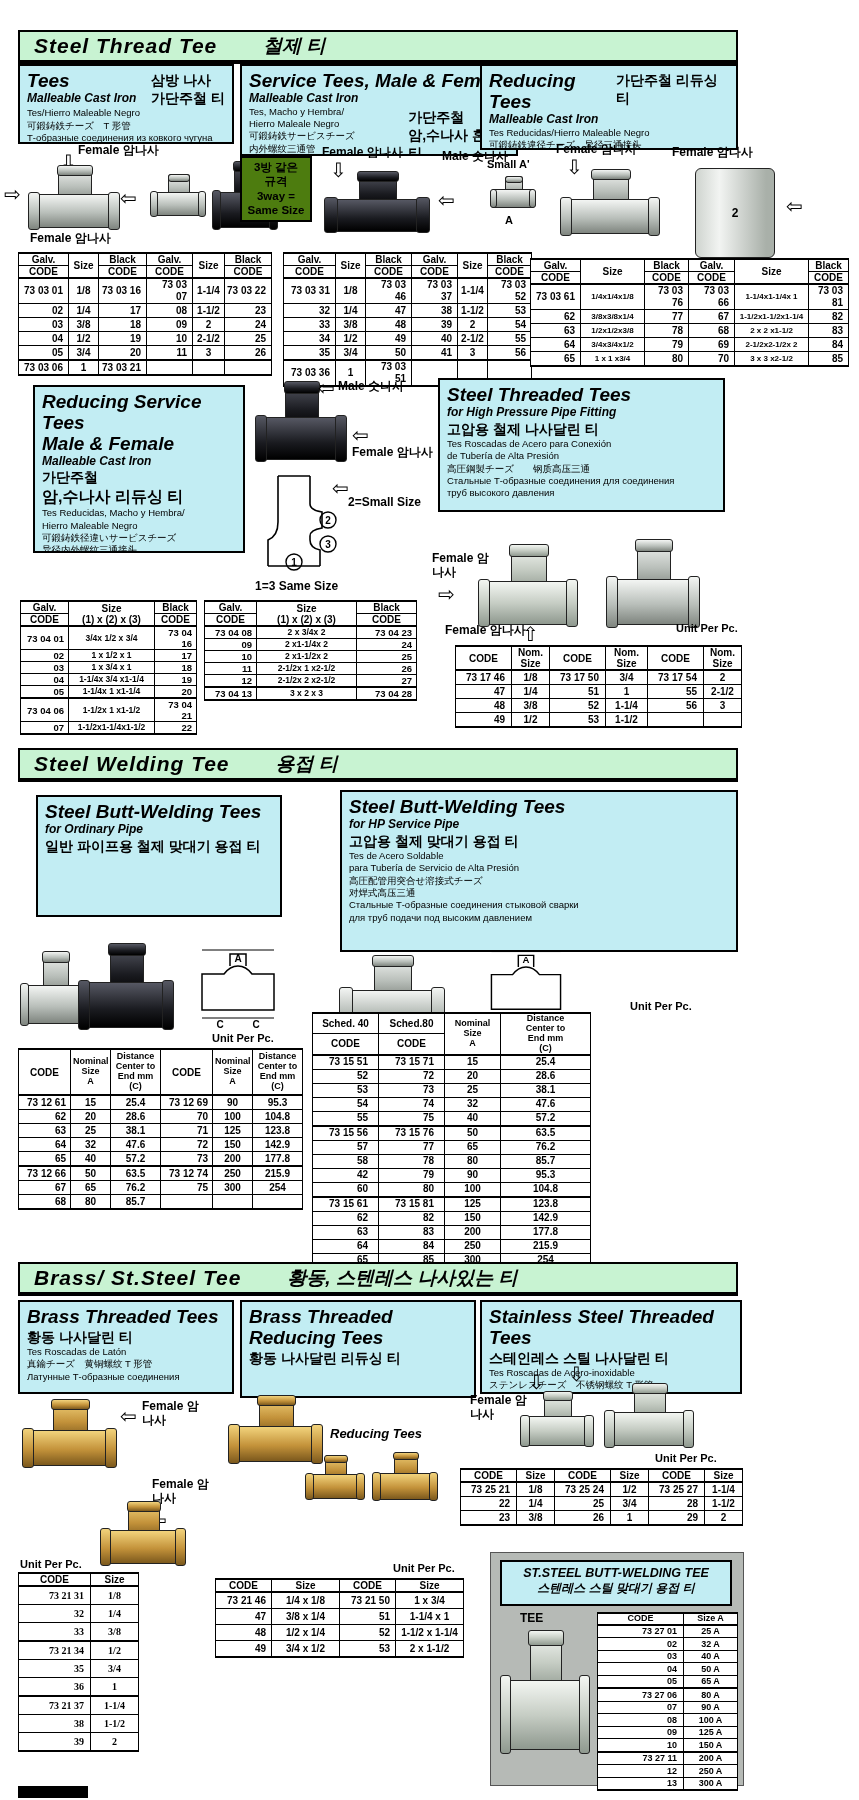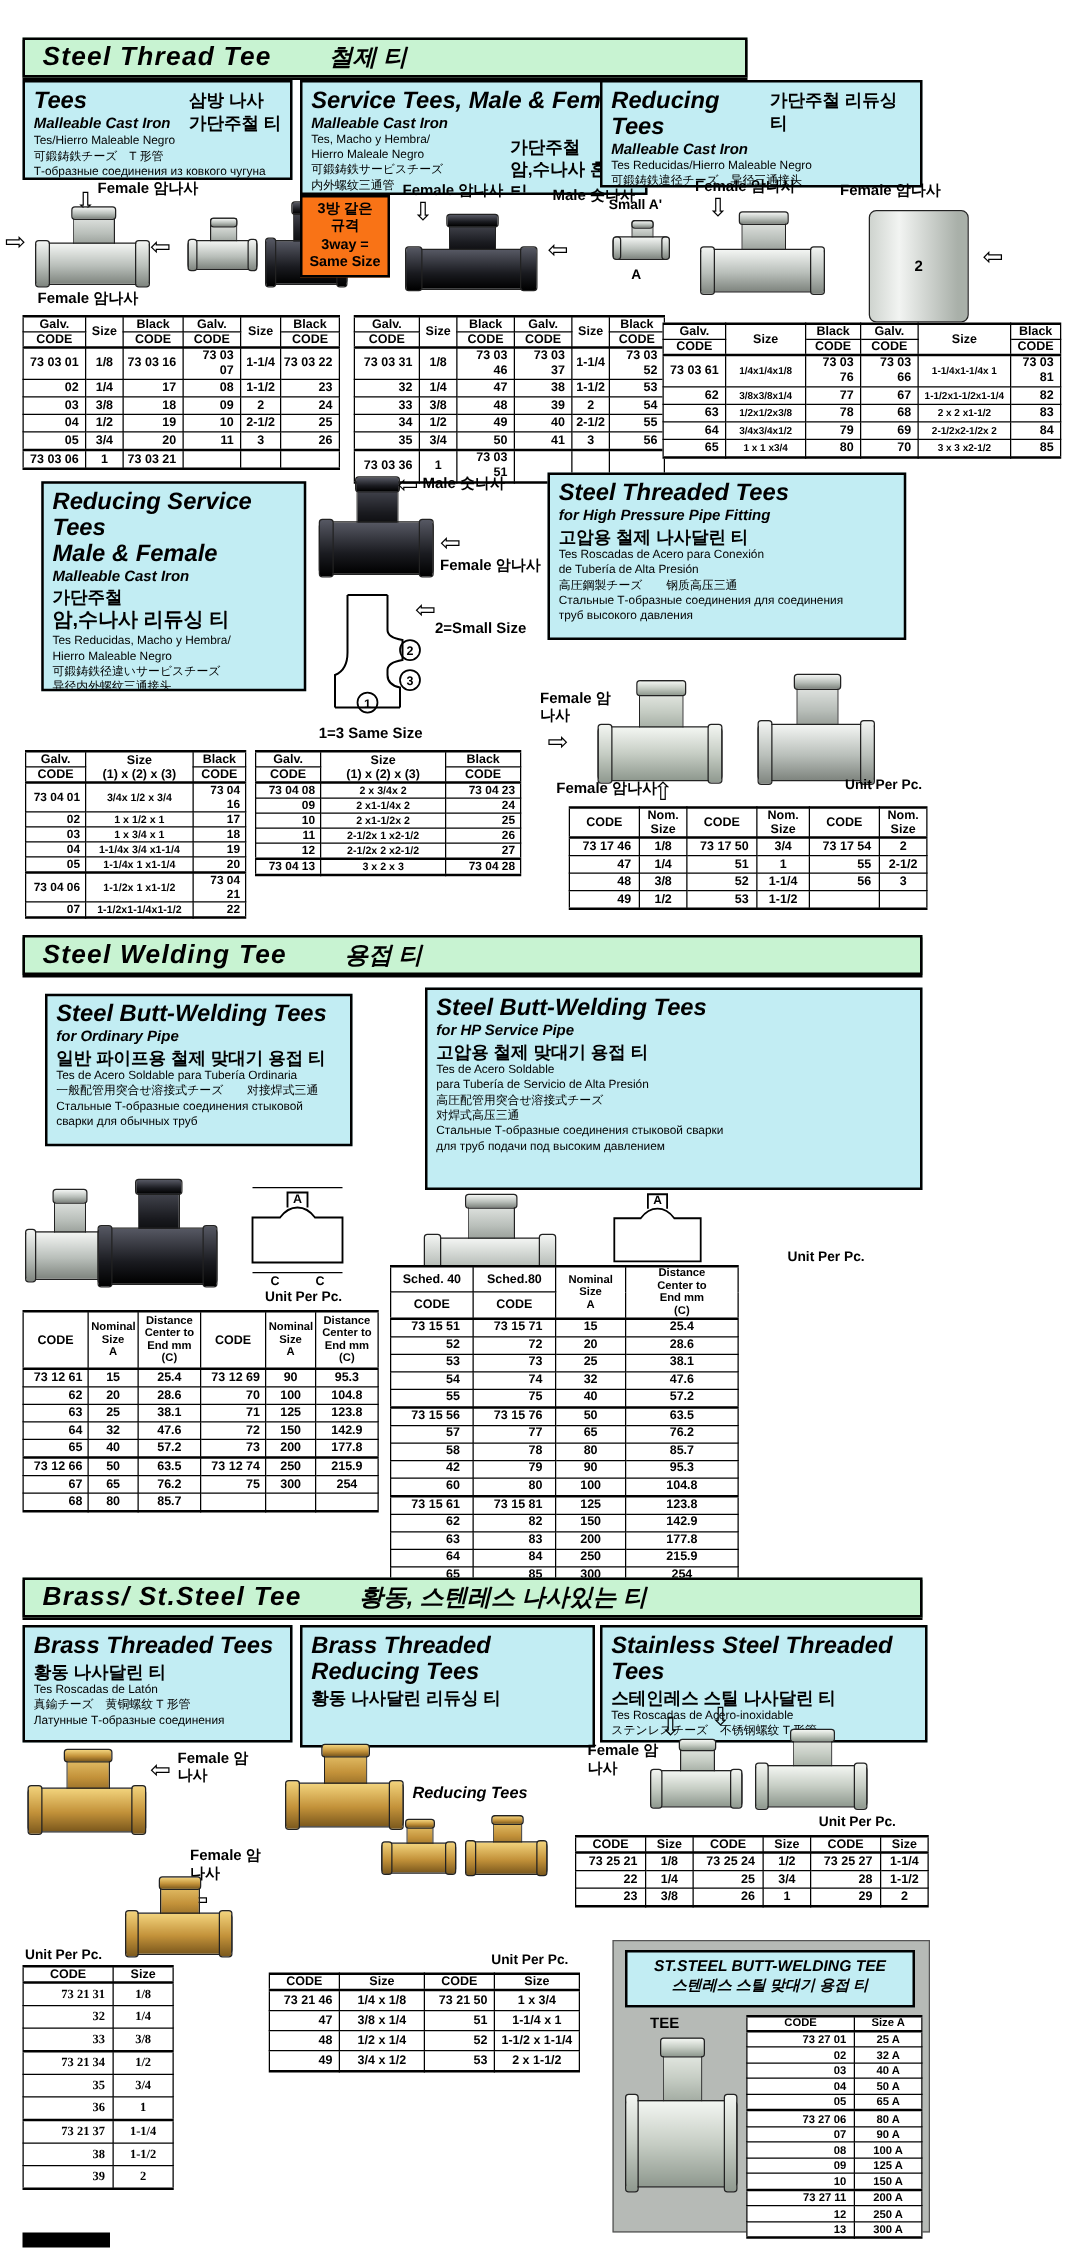--- a/index.html
+++ b/index.html
@@ -57,21 +57,21 @@
   .brassc .tb,.brassc .ts{background:linear-gradient(#f2d37c 0%,#c3923a 55%,#7c591d 100%);}
   .ssc .tb,.ssc .ts{background:linear-gradient(#f3f6f2 0%,#c6cdc4 50%,#8f998f 100%);}
   .cyl{border:1px solid #222;border-radius:6px;background:linear-gradient(90deg,#cfd4cf,#f2f4f2 30%,#a9b0a9 90%);display:flex;align-items:center;justify-content:center;font-weight:bold;font-size:12px;}
   .panel{background:#b6bab6;border:1px solid #555;}
   .footbar{background:#000;}
   svg text{font-family:"Liberation Sans",sans-serif;}
 </style>
 </head>
 <body>
 
-<div class="abs bar" style="left:18px;top:30px;width:580px;height:32px;">
+<div class="abs bar" style="left:18px;top:30px;width:720px;height:32px;">
   <span class="en">Steel  Thread Tee</span>
   <span class="kr">철제 티</span>
 </div>
 
 <div class="abs ibox" style="left:18px;top:64px;width:216px;height:80px;">
   <div class="flexrow">
     <div>
       <div class="t1">Tees</div>
       <div class="t2">Malleable Cast Iron</div>
     </div>
@@ -124,21 +124,21 @@
 <div class="tee galv" style="left:150px;top:174px;width:56px;height:42px;">
     <i class="ts"></i>
     <i class="tb"></i>
   </div>
 <div class="tee blk" style="left:212px;top:162px;width:66px;height:66px;">
     <i class="ts"></i>
     <i class="tb"></i>
   </div>
 <div class="abs lbl" style="left:30px;top:232px;">Female 암나사</div>
 
-<div class="abs" style="left:240px;top:156px;width:72px;height:66px;border:2px solid #000;background:#f97316;text-align:center;font-weight:bold;font-size:11.5px;line-height:1.25;padding-top:2px;box-sizing:border-box;">
+<div class="abs" style="left:240px;top:156px;width:72px;height:66px;border:2px solid #000;background:#4d7c0f;text-align:center;font-weight:bold;font-size:11.5px;line-height:1.25;padding-top:2px;box-sizing:border-box;">
   <span class="pre">3방 같은
 규격
 3way =
 Same Size</span>
 </div>
 <div class="abs lbl" style="left:322px;top:146px;">Female 암나사</div>
 <span class="abs arrow" style="left:330px;top:160px;">⇩</span>
 <div class="tee blk" style="left:325px;top:172px;width:104px;height:60px;">
     <i class="ts"></i>
     <i class="tb"></i>
@@ -625,24 +625,20 @@
 
 <div class="abs bar" style="left:18px;top:748px;width:720px;height:32px;">
   <span class="en">Steel  Welding Tee</span>
   <span class="kr">용접 티</span>
 </div>
 
 <div class="abs ibox" style="left:36px;top:795px;width:246px;height:122px;">
   <div class="t1">Steel Butt-Welding Tees</div>
   <div class="t2">for Ordinary Pipe</div>
   <div class="krbig">일반 파이프용  철제 맞대기 용접 티</div>
-  <div class="sml pre">Tes de Acero Soldable para Tubería Ordinaria
-一般配管用突合せ溶接式チーズ　　对接焊式三通
-Стальные Т-образные соединения стыковой
-сварки для обычных труб</div>
 </div>
 
 <div class="abs ibox" style="left:340px;top:790px;width:398px;height:162px;">
   <div class="t1">Steel Butt-Welding Tees</div>
   <div class="t2">for HP Service Pipe</div>
   <div class="krbig">고압용 철제 맞대기 용접 티</div>
   <div class="sml pre">Tes de Acero Soldable
 para Tubería de Servicio de Alta Presión
 高圧配管用突合せ溶接式チーズ
 对焊式高压三通

